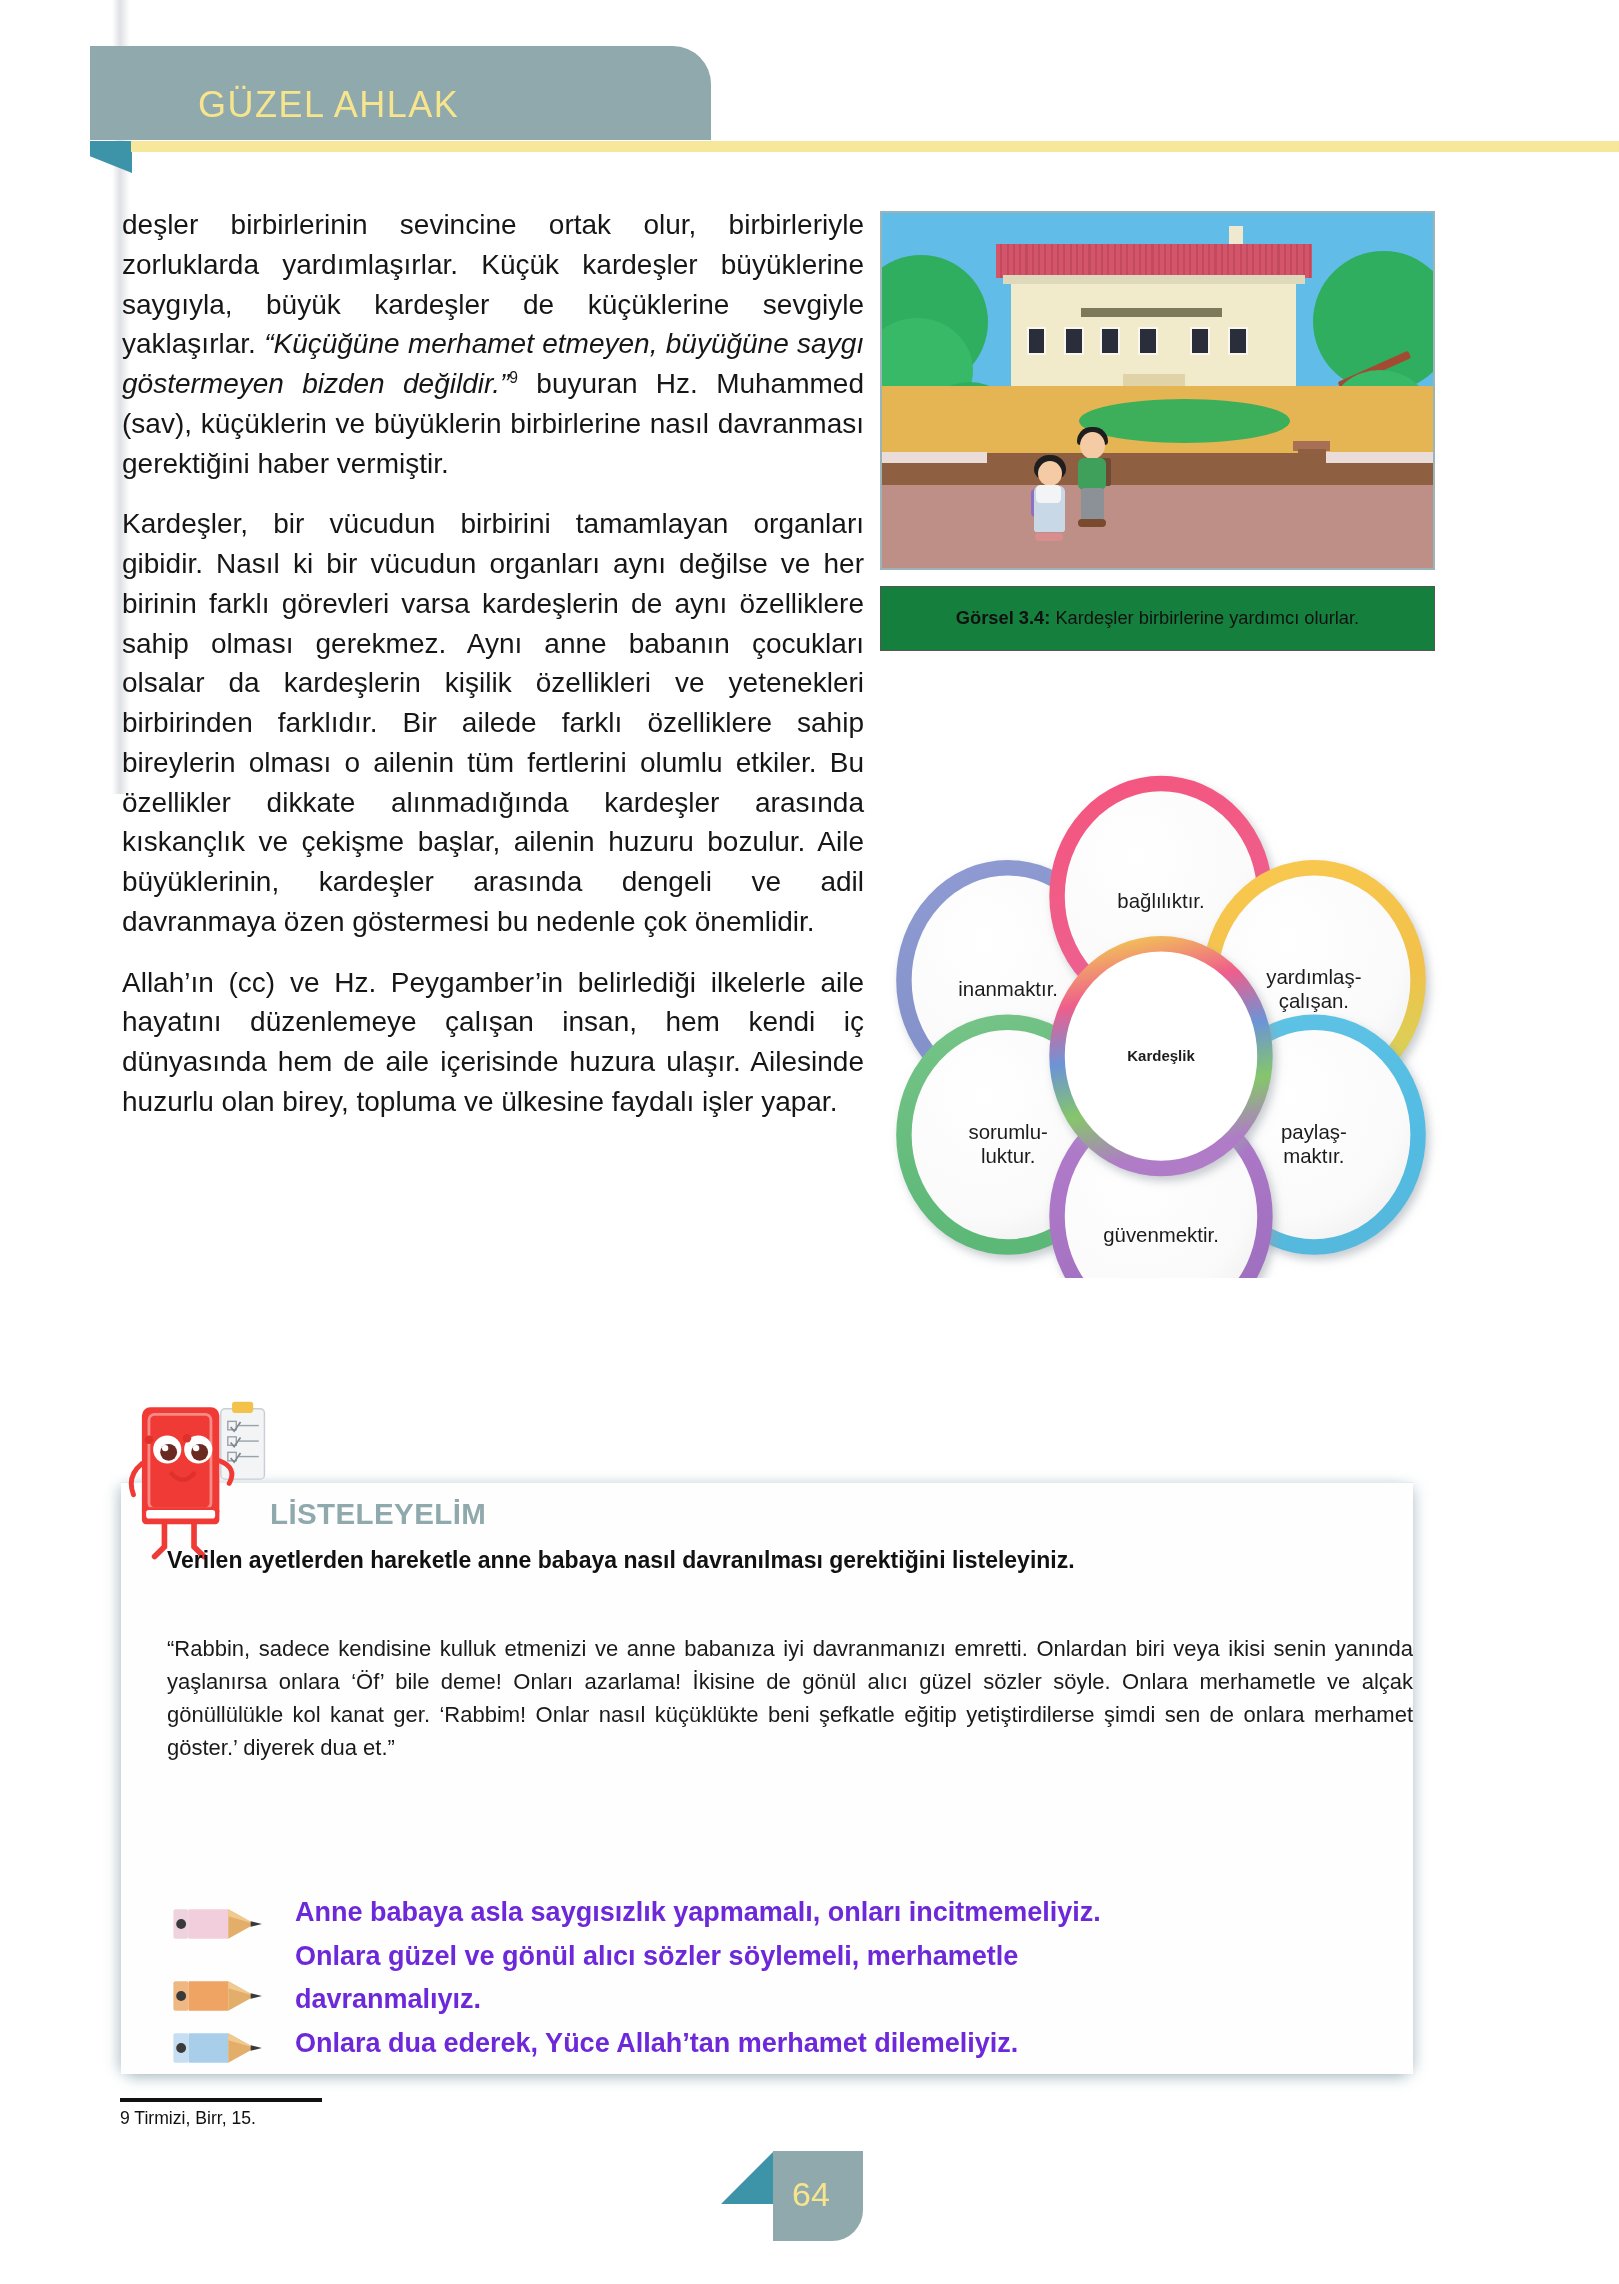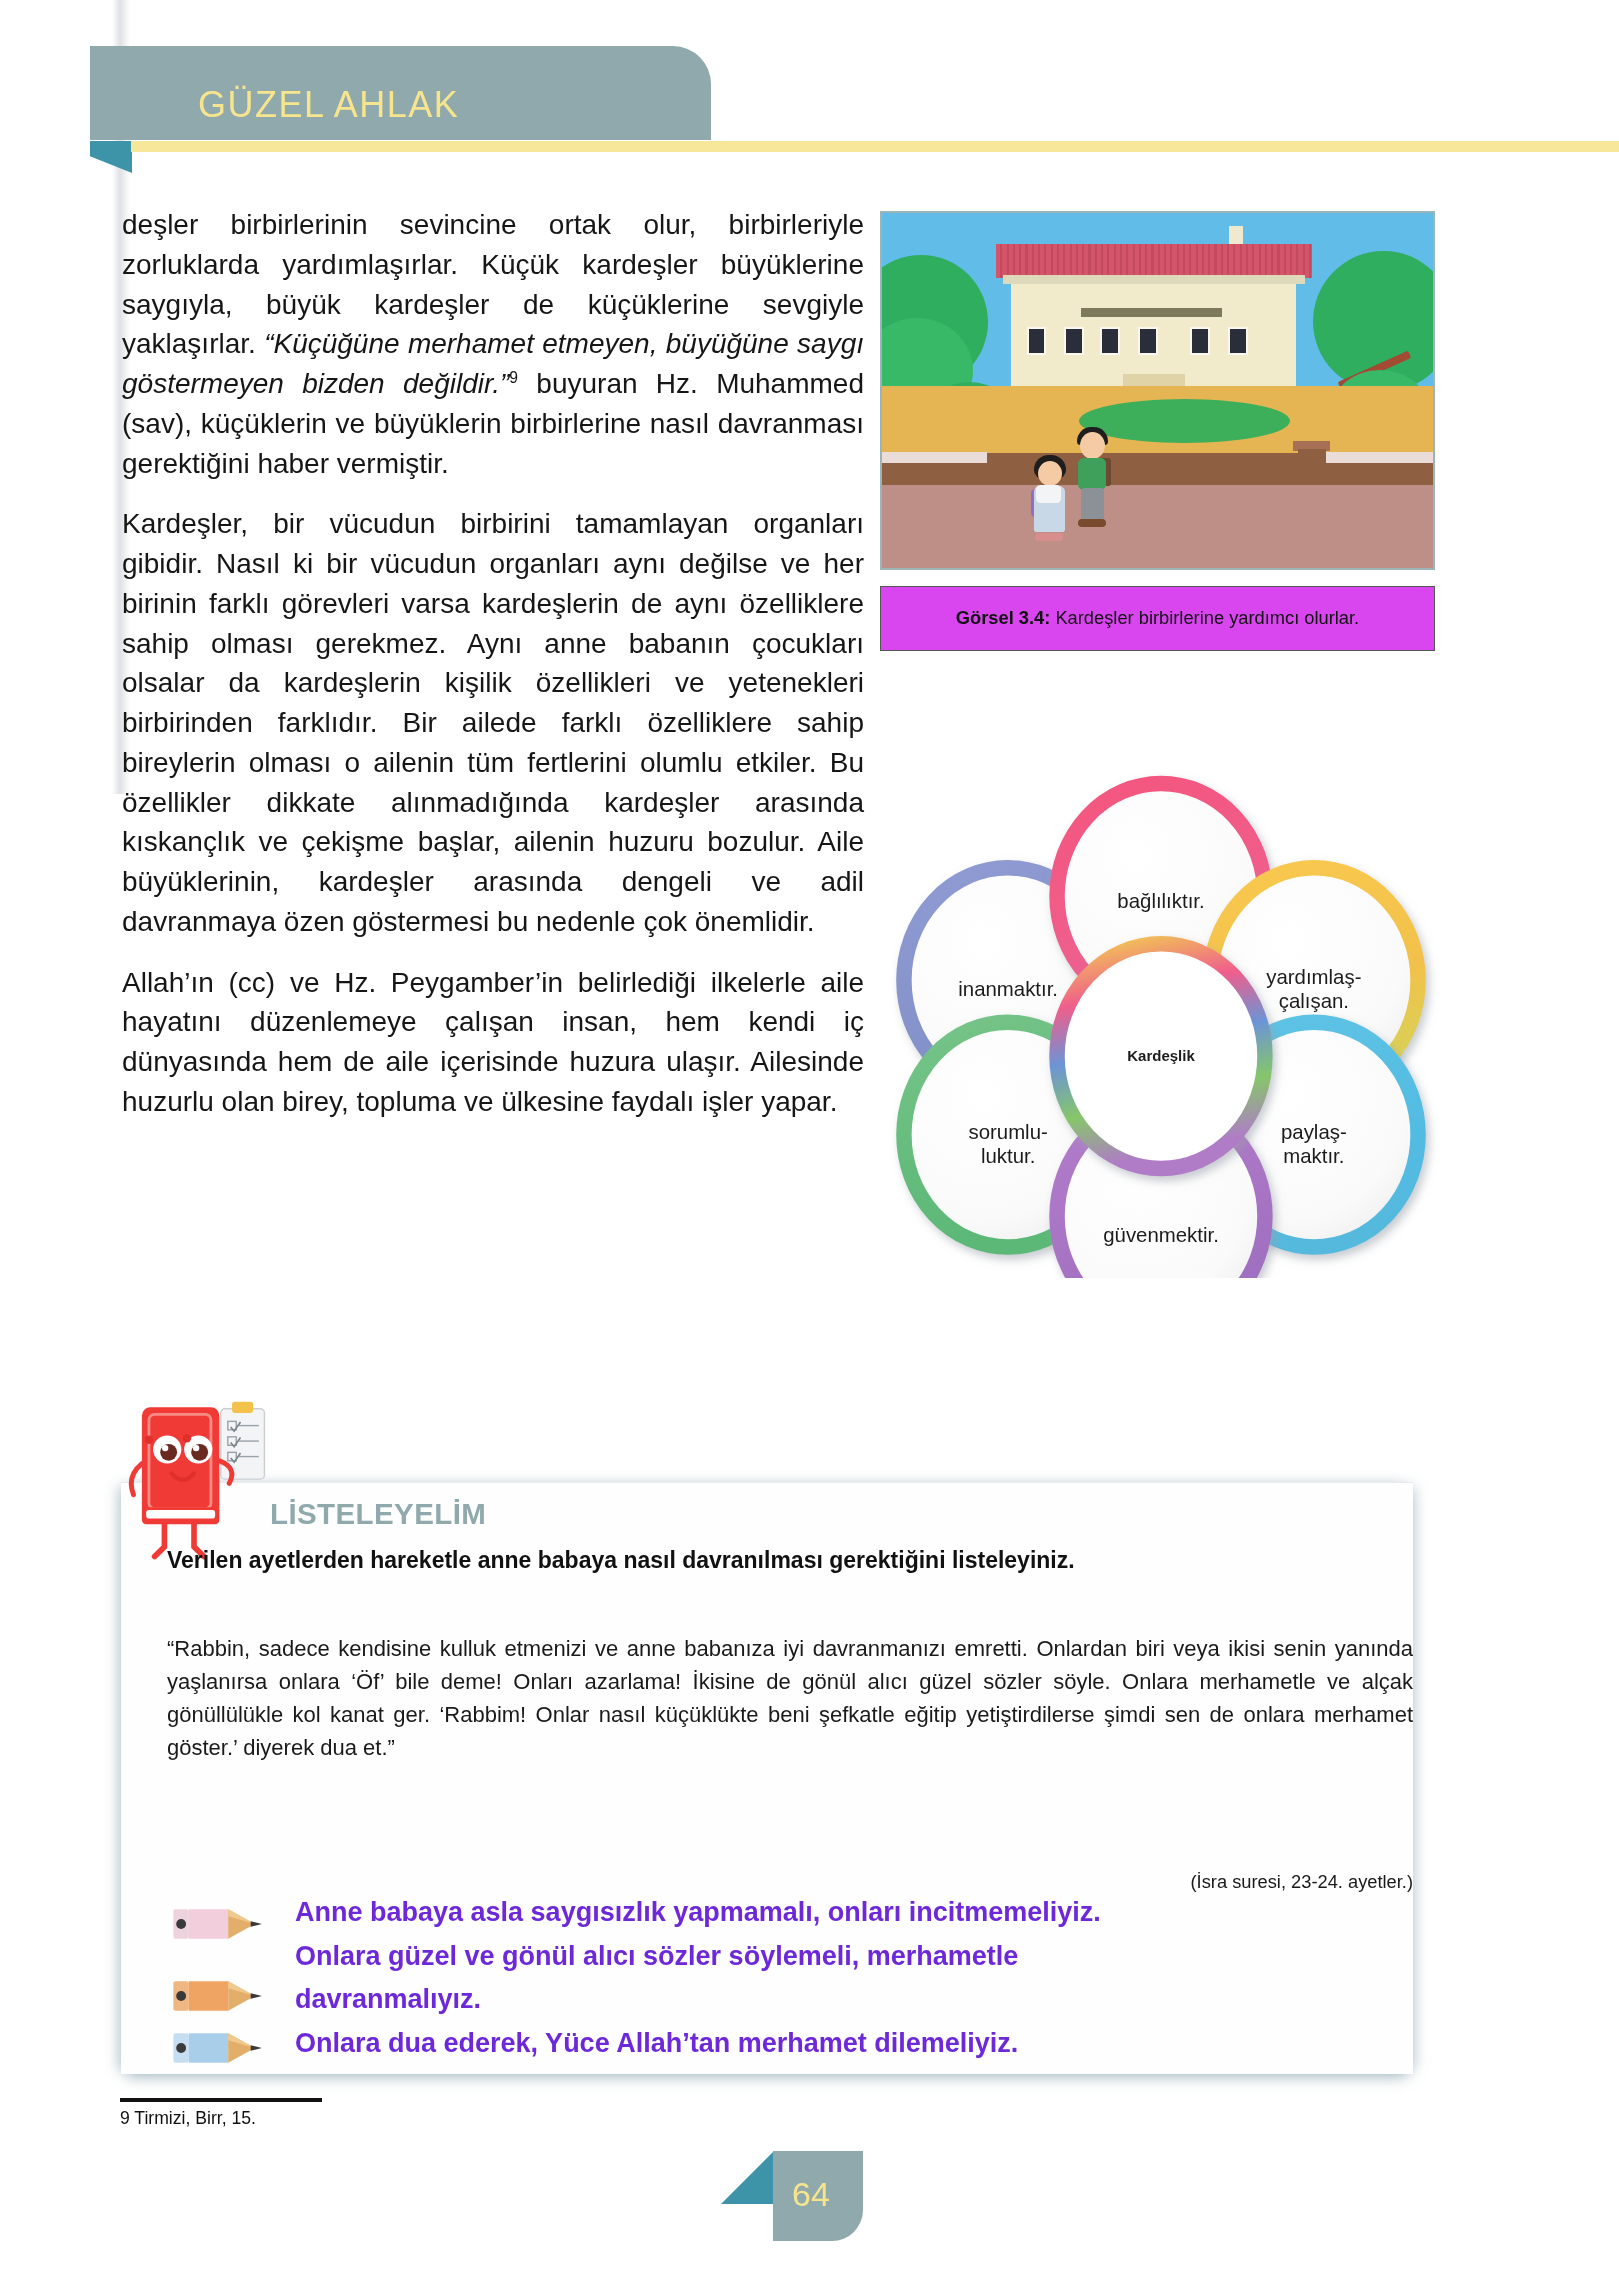--- a/index.html
+++ b/index.html
@@ -96,21 +96,21 @@
   .kidB .head{position:absolute;left:9.8px;top:9.8px;width:24px;height:25px;background:#F4CBA4;border-radius:50%;}
   .kidB .hair{position:absolute;left:5.6px;top:4.2px;width:32px;height:24px;background:#1E1E1E;border-radius:16px 16px 9.8px 9.8px;}
   .kidB .dress{position:absolute;left:5.6px;top:35px;width:31px;height:46px;background:#C9D8E6;border-radius:5.6px 5.6px 2.8px 2.8px;}
   .kidB .shirt{position:absolute;left:8.4px;top:34px;width:25px;height:18.3px;background:#F2F4F6;border-radius:4.2px;}
   .kidB .bag{position:absolute;left:2.8px;top:38px;width:12.7px;height:28px;background:#8E6FC4;border-radius:4.2px;}
   .kidB .feet{position:absolute;left:7px;top:82px;width:28px;height:8.4px;background:#D98E8E;border-radius:4.2px;}
 
   
   .caption{
     position:absolute;left:880px;top:586px;width:555px;height:65px;
-    border:1.4px solid #555;box-sizing:border-box;background:#d946ef;
+    border:1.4px solid #555;box-sizing:border-box;background:#15803d;
     display:flex;align-items:center;justify-content:center;text-align:center;
     padding:0 9.8px;
   }
   .caption span{font-size:18.3px;line-height:1.25;color:#111;}
   .caption b{font-weight:700;}
 
   
   .diagram{position:absolute;left:880px;top:695px;width:562px;height:583px;}
   .diagram svg{width:100%;height:100%;display:block;}
   .dlabel{
@@ -383,21 +383,20 @@
       <path d="M134 92 q26 10 14 32" stroke="#F03A36" stroke-width="7" fill="none" stroke-linecap="round"></path>
 
       <path d="M56 180 v34 l-14 14" stroke="#F03A36" stroke-width="8" fill="none" stroke-linecap="round"></path>
       <path d="M98 180 v34 l14 14" stroke="#F03A36" stroke-width="8" fill="none" stroke-linecap="round"></path>
     </svg>
   </div>
 
   <div class="act-title">LİSTELEYELİM</div>
   <div class="act-heading">Verilen ayetlerden hareketle anne babaya nasıl davranılması gerektiğini listeleyiniz.</div>
   <div class="act-verse">“Rabbin, sadece kendisine kulluk etmenizi ve anne babanıza iyi davranmanızı emretti. Onlardan biri veya ikisi senin yanında yaşlanırsa onlara ‘Öf’ bile deme! Onları azarlama! İkisine de gönül alıcı güzel sözler söyle. Onlara merhametle ve alçak gönüllülükle kol kanat ger. ‘Rabbim! Onlar nasıl küçüklükte beni şefkatle eğitip yetiştirdilerse şimdi sen de onlara merhamet göster.’ diyerek dua et.”</div>
-  <div class="act-source">(İsra suresi, 23-24. ayetler.)</div>
 
   <div class="answers">
 
     <div class="pencil" style="top:7px;">
       <svg viewBox="0 0 168 62" xmlns="http://www.w3.org/2000/svg" aria-hidden="true">
         <rect x="2" y="10" width="22" height="42" rx="3" fill="#EED3DE"></rect>
         <circle cx="13" cy="31" r="7" fill="#3A3A3A"></circle>
         <rect x="24" y="10" width="56" height="42" fill="#F2CEDD"></rect>
         <path d="M80 10 L118 31 L80 52 Z" fill="#E3AE6A"></path>
         <path d="M80 10 L118 31 L80 20 Z" fill="#EFC98E"></path>

